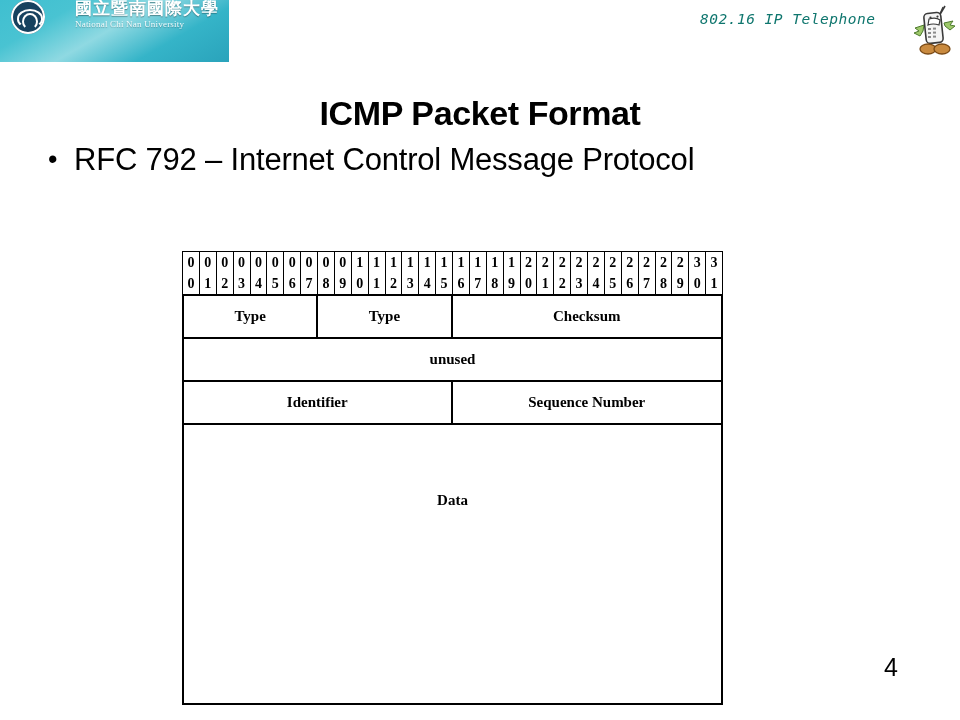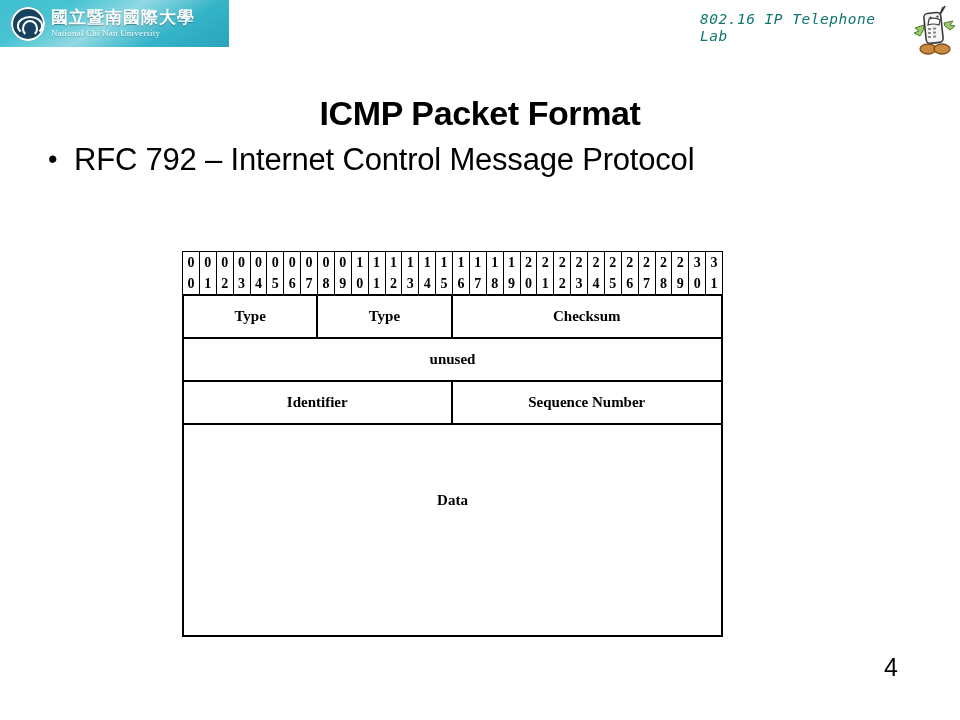--- a/index.html
+++ b/index.html
@@ -15,25 +15,25 @@
     font-family: "Liberation Sans", sans-serif;
     color: #000000;
   }
 
   
   #university-banner {
     position: absolute;
     left: 0;
     top: 0;
     width: 229px;
-    height: 47px;
+    height: 62px;
     background: linear-gradient(150deg, #3fbfd0 0%, #49c3d2 25%, #8fd9e2 48%, #35b4c8 72%, #2aa3bb 100%);
     display: flex;
-    align-items: center;
     overflow: hidden;
+    gap: 24px;
   }
   #banner-seal {
     width: 34px;
     height: 34px;
     margin-left: 11px;
     border-radius: 50%;
     background: #17425f;
     position: relative;
     flex: none;
     box-shadow: inset 0 0 0 2px #ffffff;
@@ -180,21 +180,21 @@
     font-weight: bold;
     font-size: 15px;
     display: flex;
     align-items: center;
     justify-content: center;
     border-right: 2px solid #000;
     overflow: hidden;
   }
   .field:last-child { border-right: none; }
   .h-small { height: 41px; }
-  .h-data  { height: 210px; align-items: flex-start; padding-top: 67px; }
+  .h-data  { height: 278px; align-items: flex-start; padding-top: 67px; }
 
   
   #page-number {
     position: absolute;
     left: 884px;
     top: 652px;
     font-size: 25px;
     line-height: 30px;
   }
 </style>
@@ -204,21 +204,20 @@
 <div id="university-banner">
   <div id="banner-seal"></div>
   <div id="banner-text-wrap">
     <div id="banner-cn">國立暨南國際大學</div>
     <div id="banner-en">National Chi Nan University</div>
   </div>
 </div>
 
 <div id="lab-title">
   <div>802.16 IP Telephone</div>
-  <div>Lab</div>
 </div>
 
 <svg id="mascot" viewBox="0 0 44 54" xmlns="http://www.w3.org/2000/svg">
 
   <path d="M27 13 L33 3" stroke="#3a3a3a" stroke-width="1.6" fill="none"></path>
   <path d="M27 13 L31 4" stroke="#3a3a3a" stroke-width="1.2" fill="none"></path>
 
   <path d="M12 22 l-9 3 4 3 -5 2 6 3 3 -5 z" fill="#9ec96a" stroke="#4e7a2f" stroke-width="1"></path>
 
   <path d="M32 20 l9 -2 -3 4 5 1 -5 4 -5 -4 z" fill="#9ec96a" stroke="#4e7a2f" stroke-width="1"></path>

